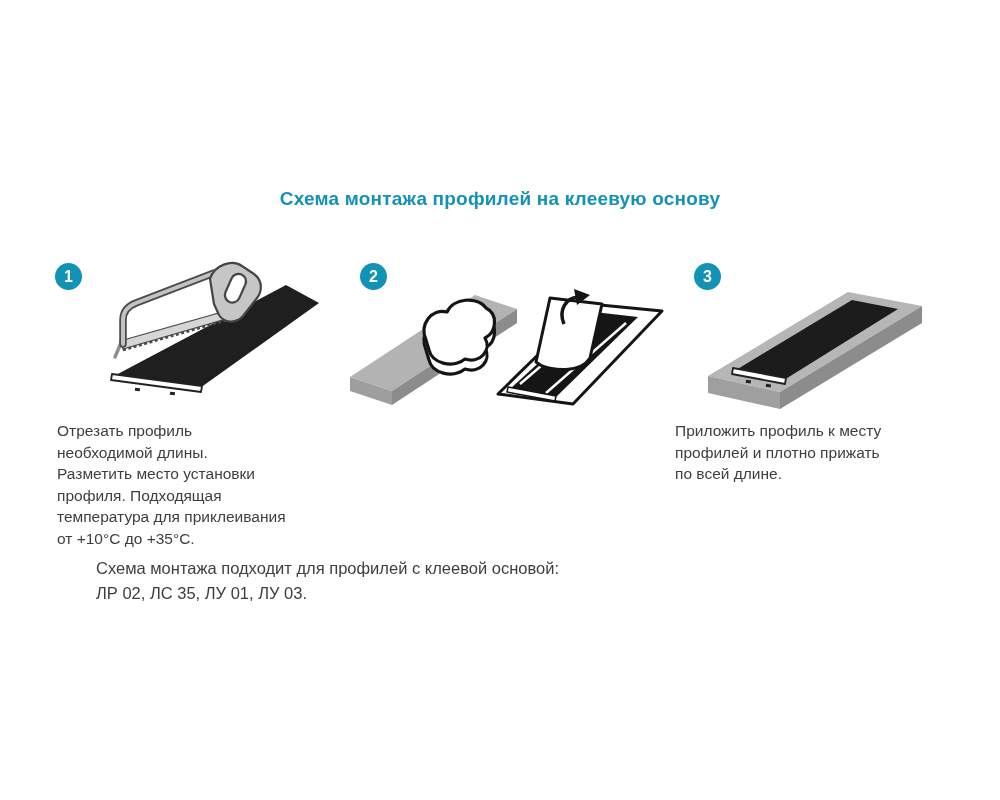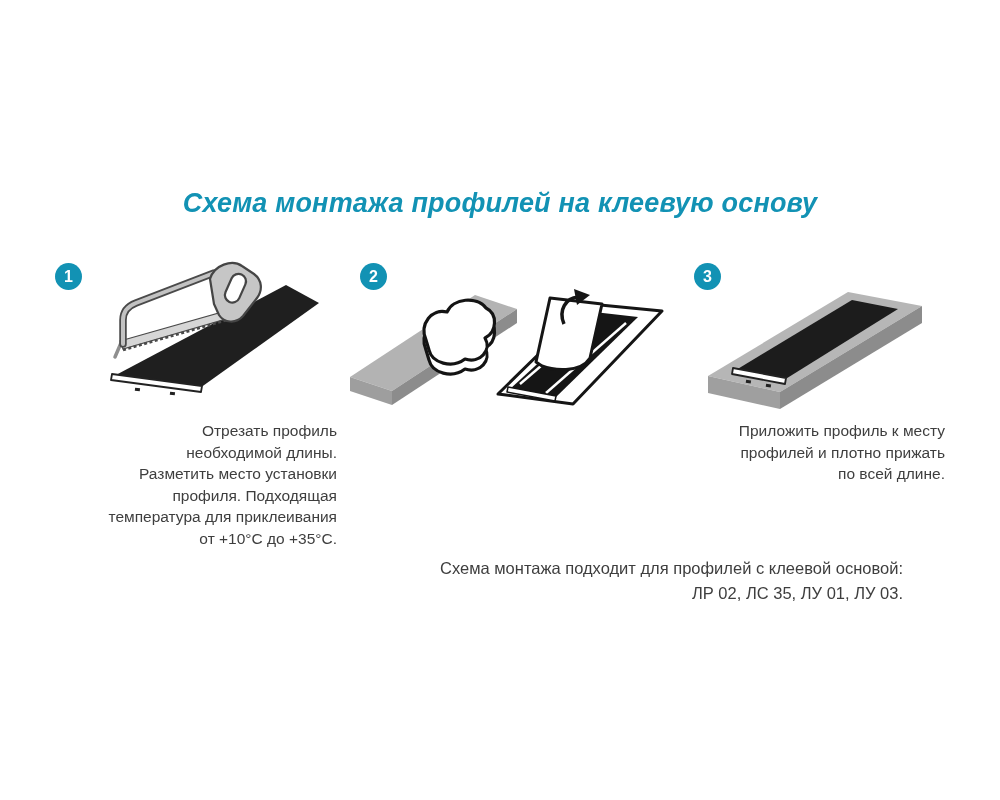--- a/index.html
+++ b/index.html
@@ -13,55 +13,54 @@
   .canvas{
     position:relative;
     width:1000px;height:800px;
     background:var(--color-background);
     overflow:hidden;
     margin:0 auto;
   }
   .page-title{
     position:absolute;left:0;top:188px;width:1000px;
     text-align:center;
-    font-size:27px;font-weight:bold;
+    font-size:19px;font-weight:bold;
     letter-spacing:0.2px;
     color:var(--color-accent);
-    font-style:italic;
   }
   .step-badge{
     position:absolute;top:263px;
     width:27px;height:27px;border-radius:50%;
     background:var(--color-accent);
     color:#fff;font-size:16px;font-weight:bold;
     display:flex;align-items:center;justify-content:center;
     line-height:1;
   }
   .badge-1{left:55px;}
   .badge-2{left:360px;}
   .badge-3{left:694px;}
   .illu{position:absolute;display:block;}
   .illu-1{left:90px;top:257px;width:230px;height:150px;}
   .illu-2{left:340px;top:282px;width:330px;height:130px;}
   .illu-3{left:700px;top:281px;width:260px;height:130px;}
   .step-text{
     position:absolute;top:420px;
     font-size:15.5px;line-height:21.5px;
     color:var(--color-text);
-    text-align:right;
+    text-align:left;
     white-space:pre-line;
   }
   .text-1{left:57px;width:280px;}
   .text-2{left:355px;width:270px;}
   .text-3{left:675px;width:270px;}
   .footer-note{
-    position:absolute;left:103px;top:556px;width:800px;
+    position:absolute;left:96px;top:556px;width:800px;
     font-size:16.5px;line-height:24.5px;
     color:var(--color-text);
-    text-align:right;
+    text-align:left;
     white-space:pre-line;
   }
 </style>
 </head>
 <body>
 
 <div class="canvas">
 
   <h1 class="page-title">Схема монтажа профилей на клеевую основу</h1>
 

